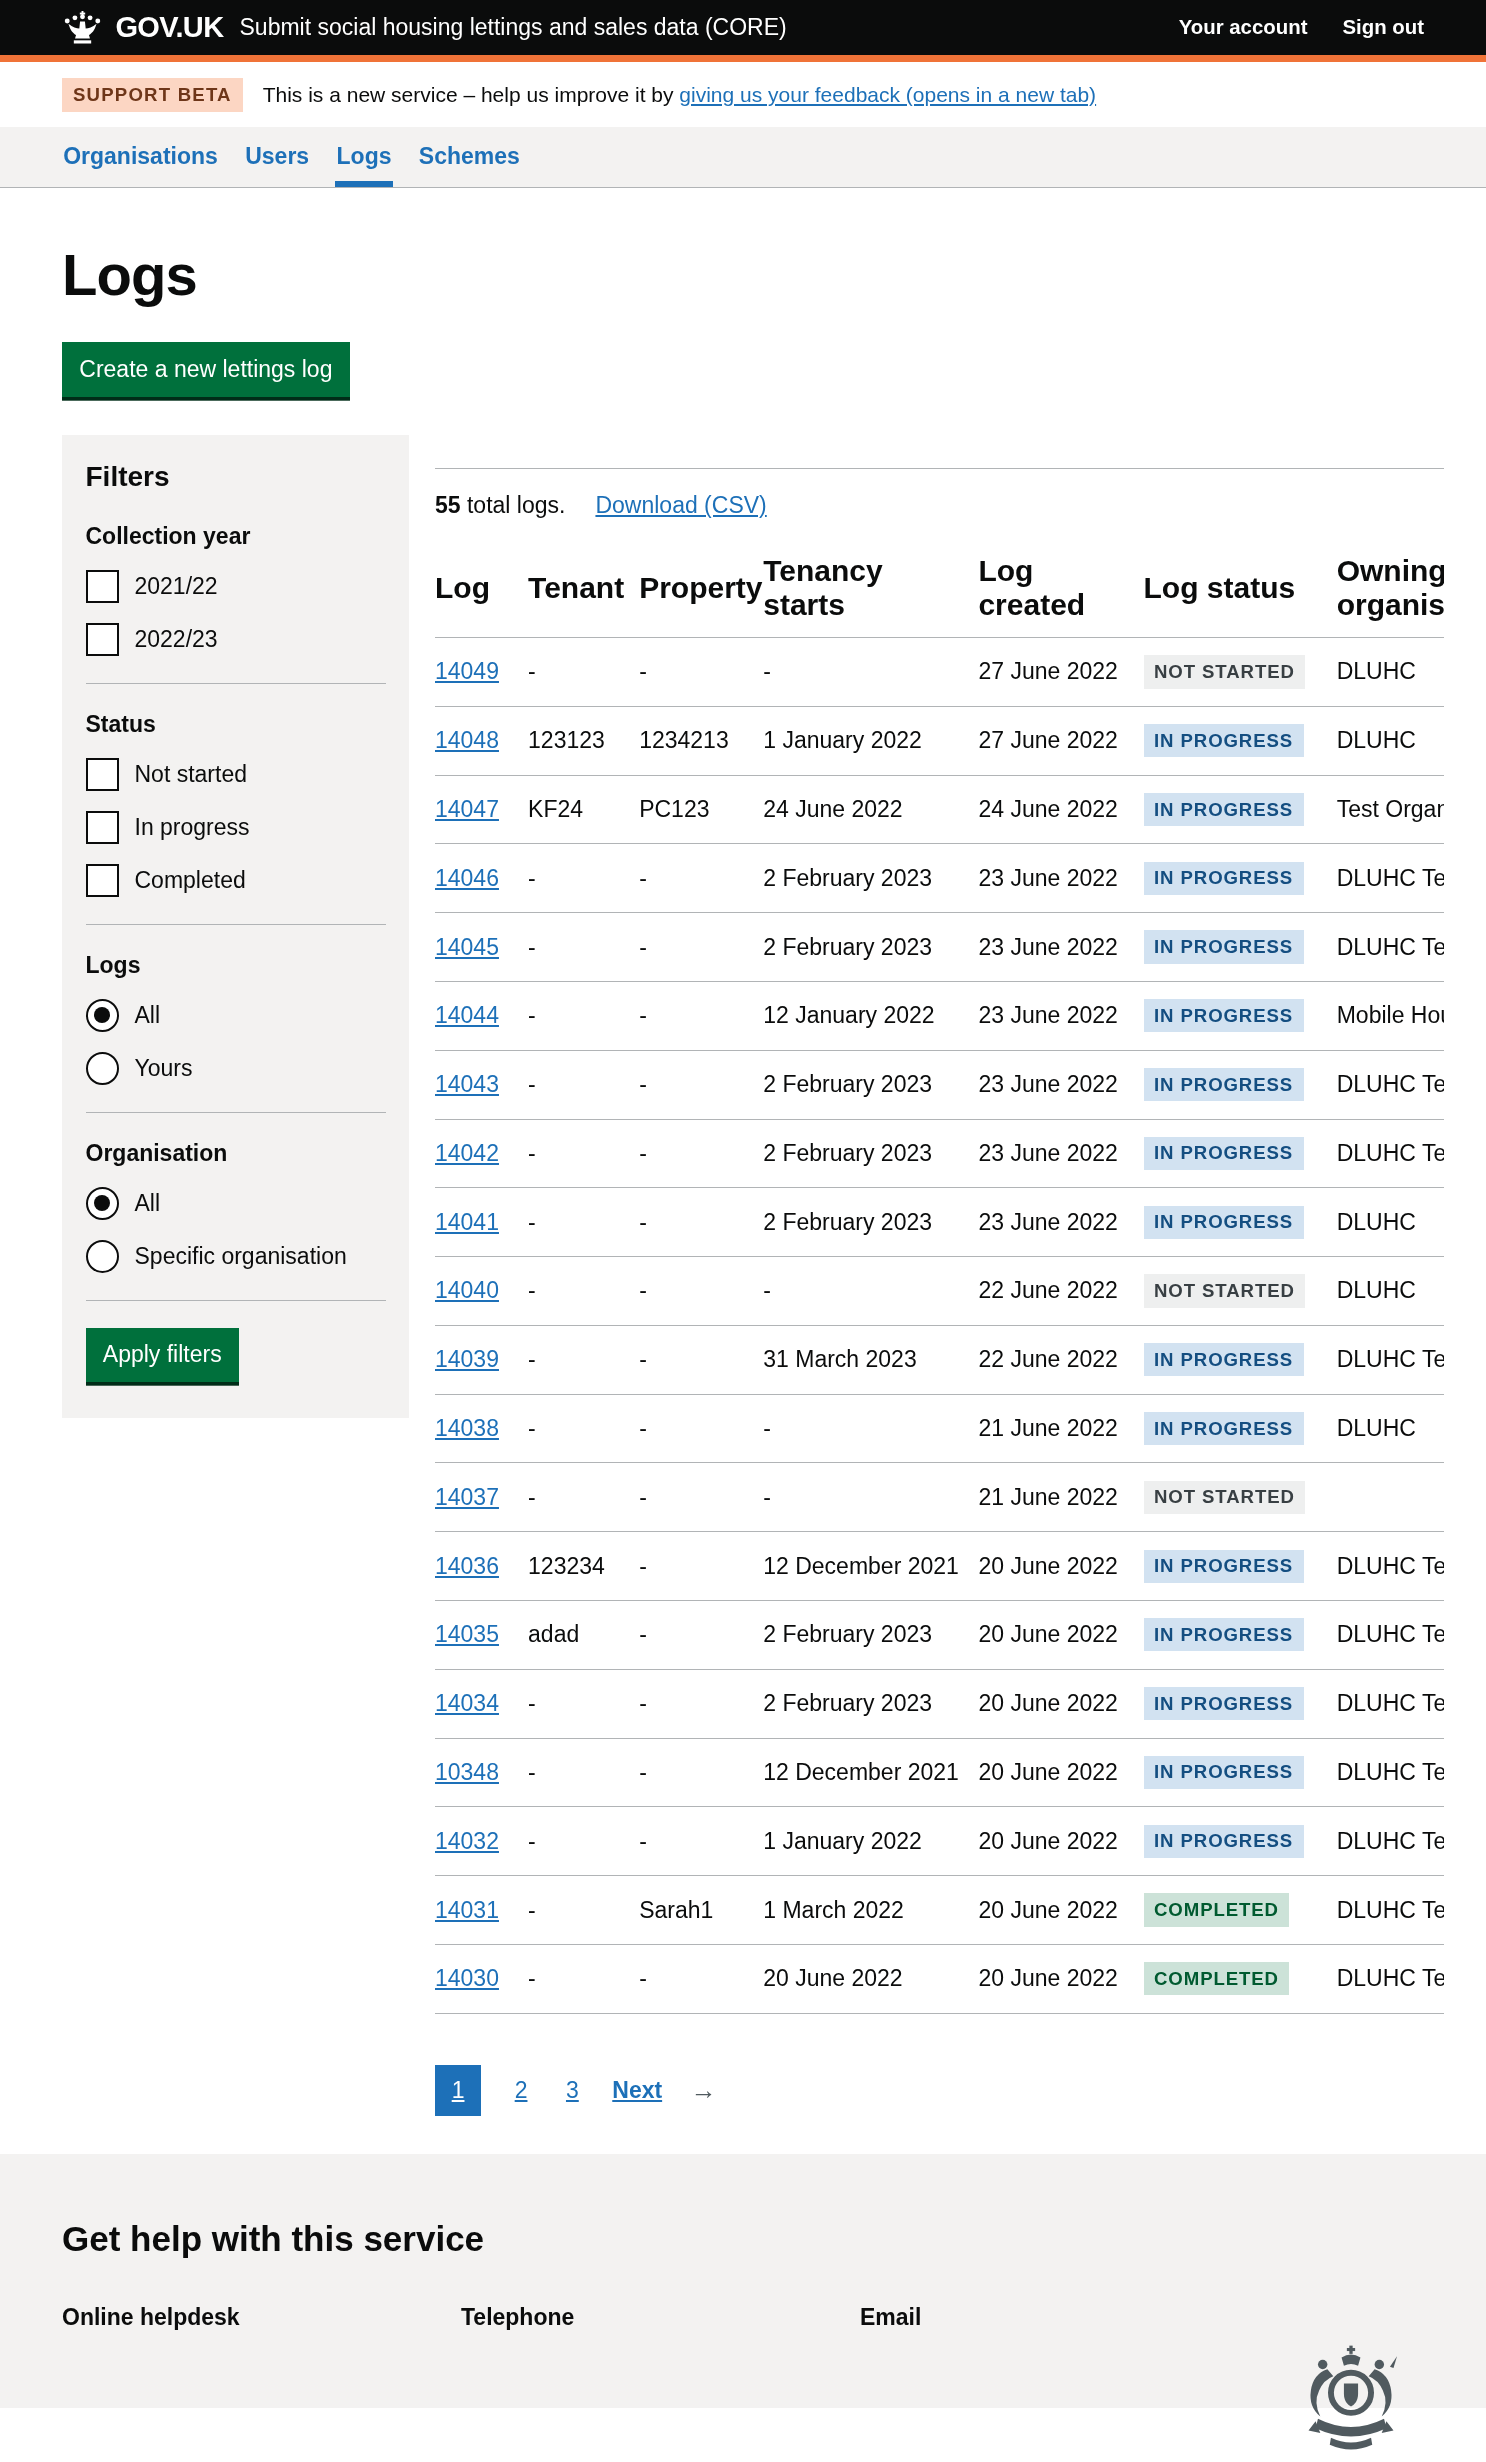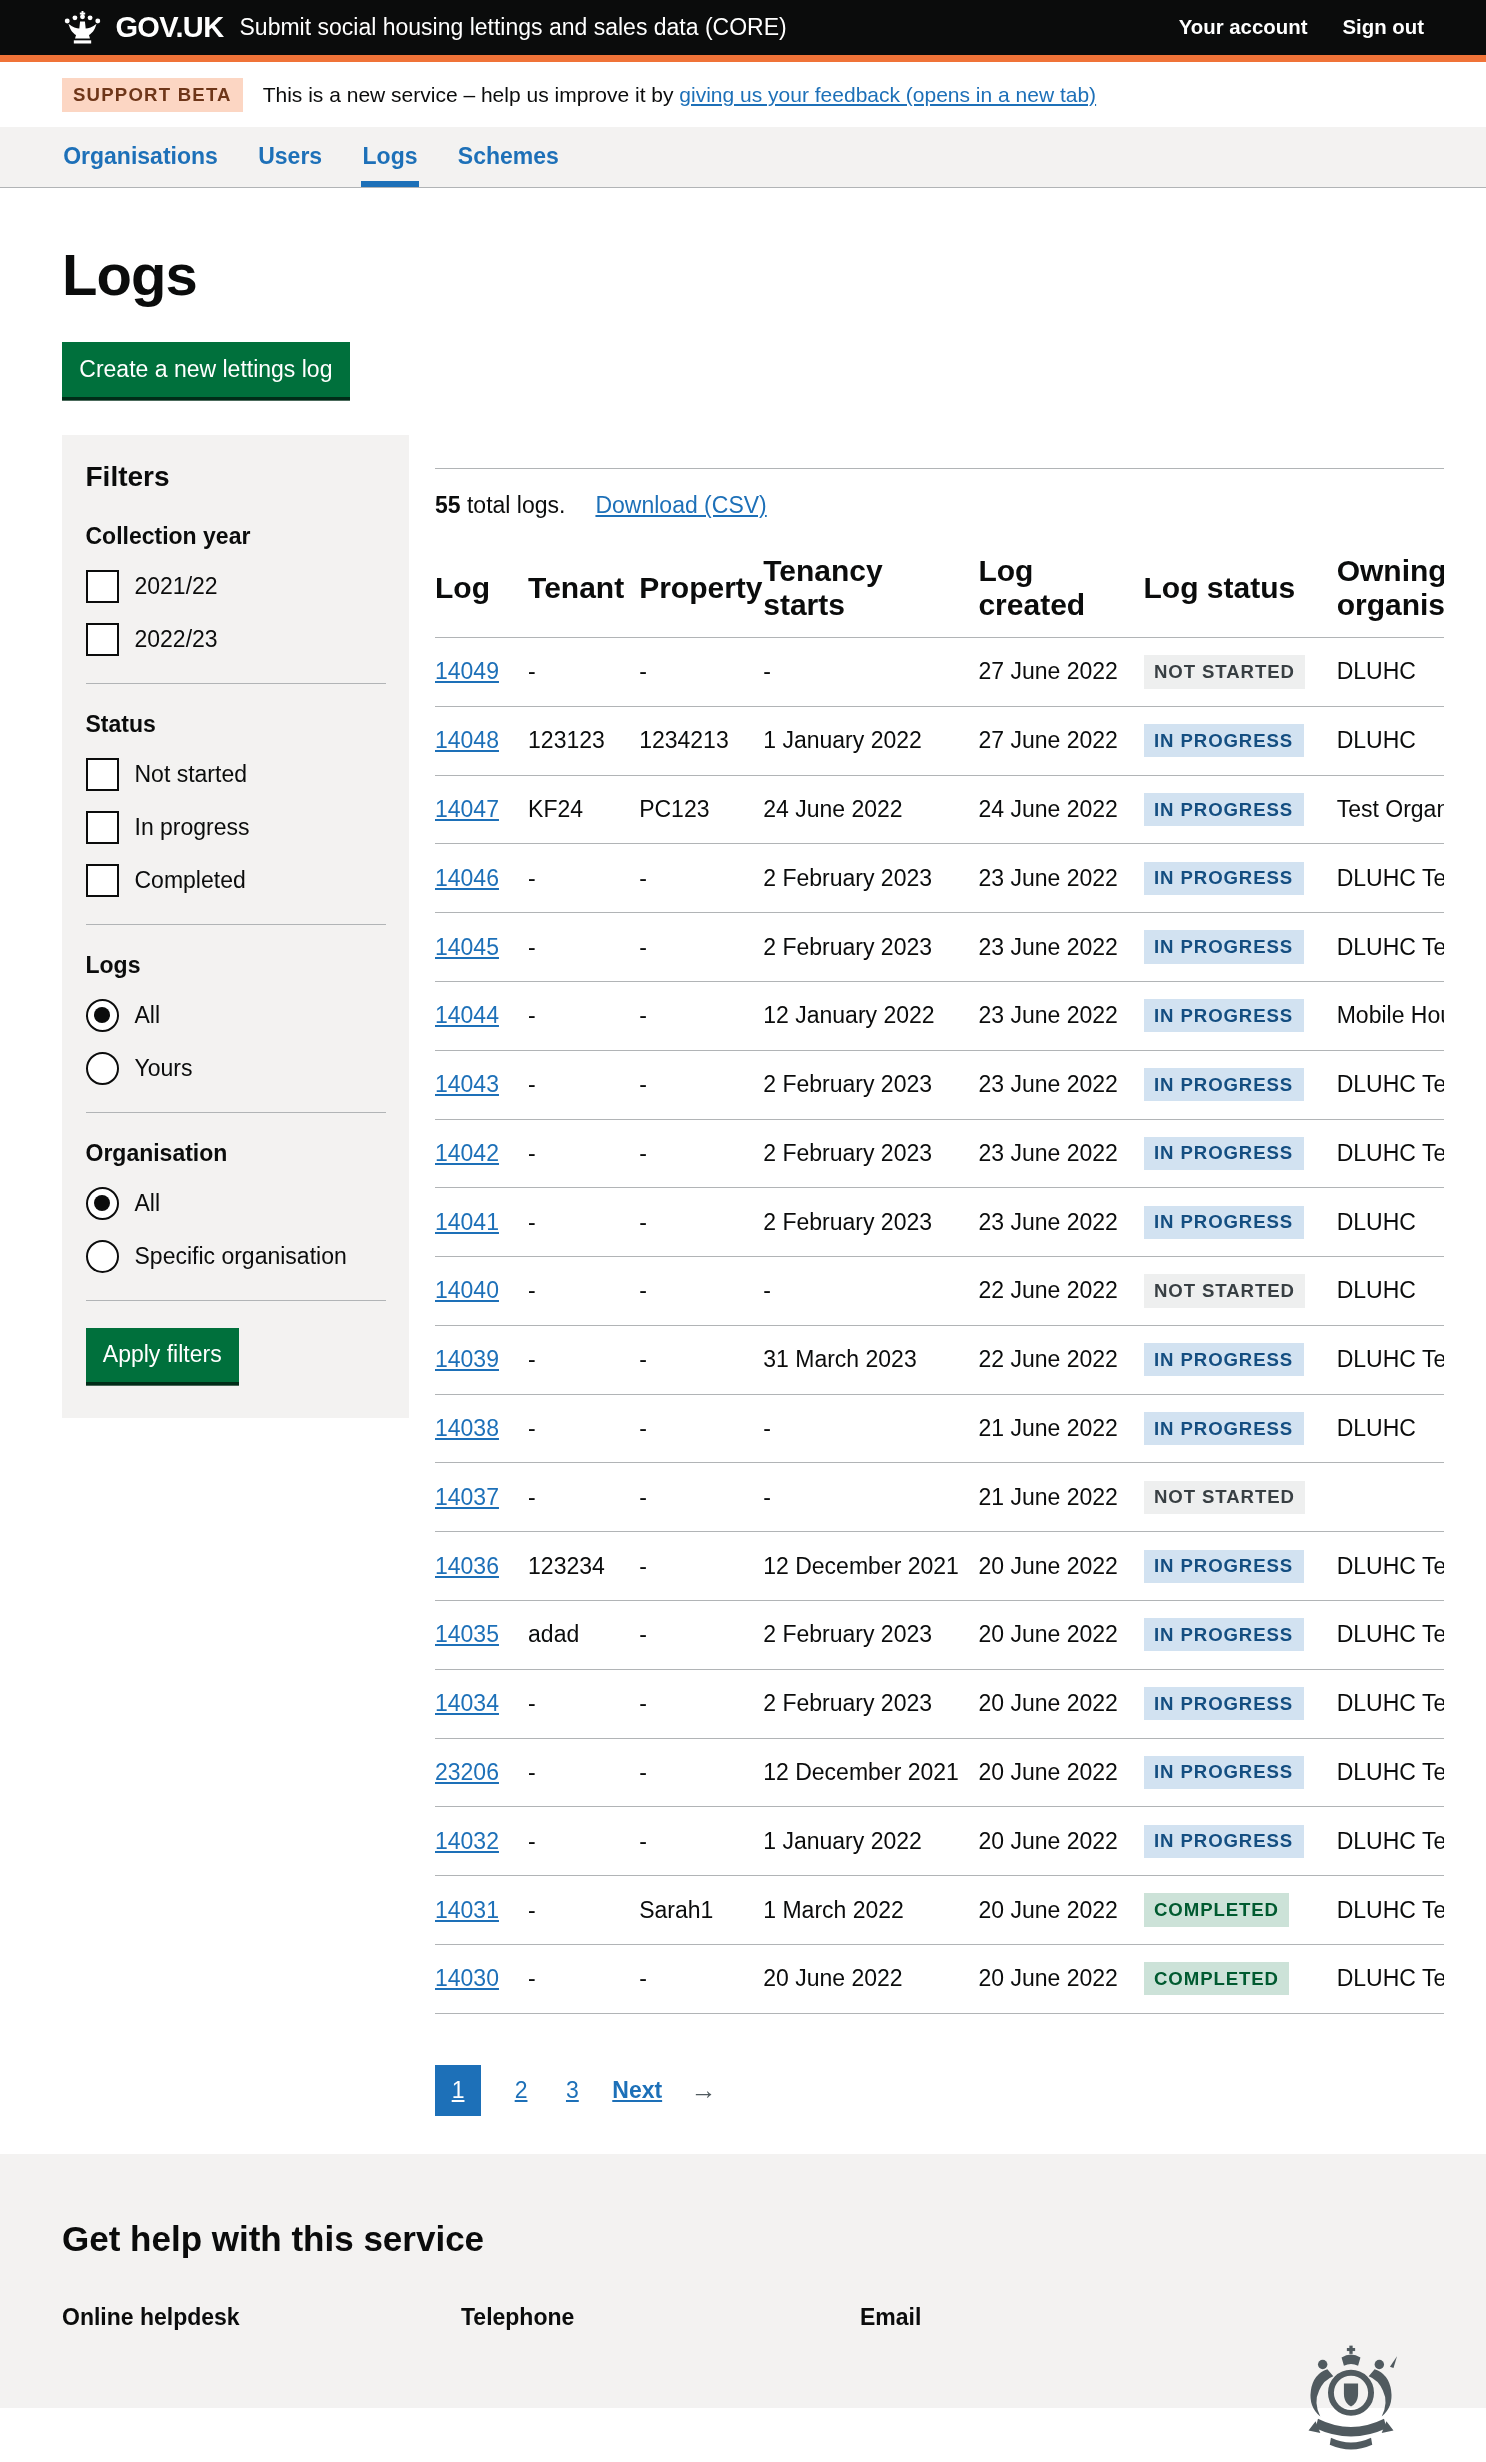--- a/index.html
+++ b/index.html
@@ -17,21 +17,21 @@
   .hdr-links{display:flex;gap:35px}
   .hdr-link{color:#fff;font-weight:bold;font-size:20.4px;text-decoration:none}
   
   .beta{padding:15.5px 62px;display:flex;align-items:center}
   .beta-tag{background:#fcd6c3;color:#6e3619;font-weight:bold;font-size:18.6px;
             letter-spacing:1.2px;padding:6.2px 11px;white-space:nowrap}
   .beta-text{font-size:21px;margin-left:20px}
   .beta-text a{color:#1d70b8}
   
   .pnav{background:#f3f2f1;border-bottom:1.9px solid #b1b4b6;padding:0 62px}
-  .pnav-list{display:flex;gap:38px}
+  .pnav-list{display:flex;gap:25px}
   .pnav-item{font-weight:bold;font-size:23px;color:#1d70b8;cursor:pointer;
              padding:16px 1.2px 11px;border-bottom:6.2px solid transparent}
   .pnav-item.active{border-bottom-color:#1d70b8}
   
   main{padding:0 42px 0 62px}
   h1{font-size:58px;margin:53px 0 34px;letter-spacing:-0.9px}
   .gbtn{background:#00703c;color:#fff;border:none;font-size:23px;
         font-family:inherit;padding:13.6px 17.3px;box-shadow:0 3.7px 0 #002d18;cursor:pointer}
   .create-btn{margin-bottom:38px}
   .layout{display:flex;align-items:flex-start}
@@ -362,21 +362,21 @@
             <tr>
               <td><a class="log-link">14034</a></td>
               <td>-</td>
               <td>-</td>
               <td>2 February 2023</td>
               <td>20 June 2022</td>
               <td><span class="badge blue">IN PROGRESS</span></td>
               <td>DLUHC Tes</td>
             </tr>
             <tr>
-              <td><a class="log-link">23206</a></td>
+              <td><a class="log-link">10348</a></td>
               <td>-</td>
               <td>-</td>
               <td>12 December 2021</td>
               <td>20 June 2022</td>
               <td><span class="badge blue">IN PROGRESS</span></td>
               <td>DLUHC Tes</td>
             </tr>
             <tr>
               <td><a class="log-link">14032</a></td>
               <td>-</td>

